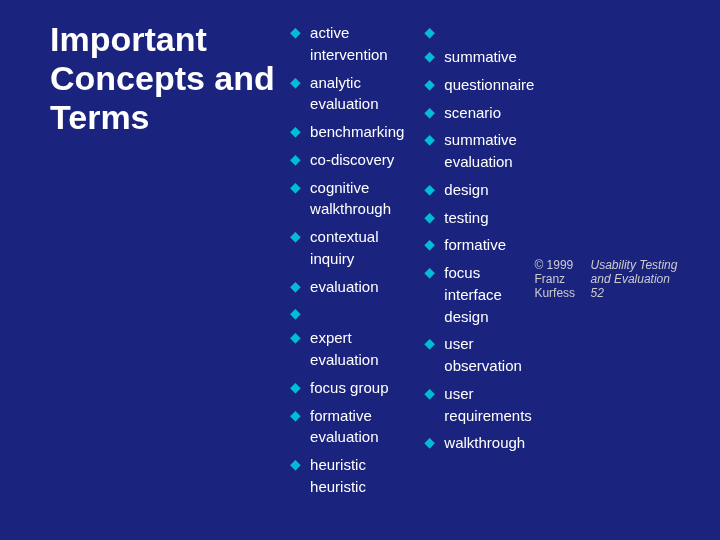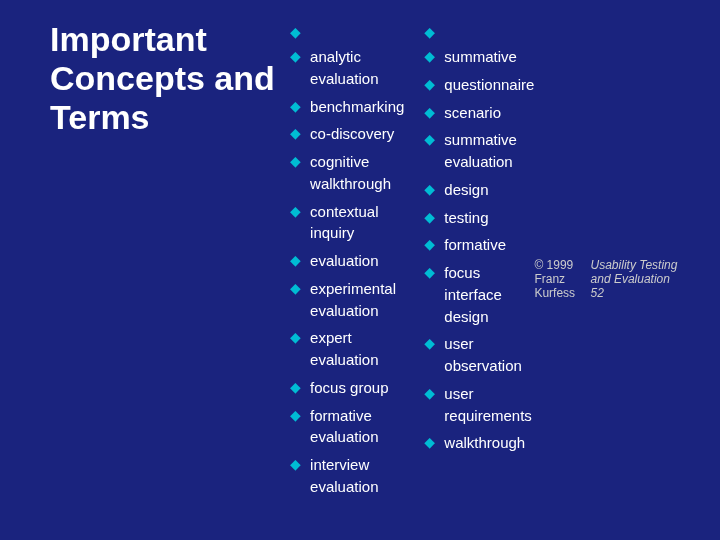--- a/index.html
+++ b/index.html
@@ -75,20 +75,21 @@
   </style>
 </head>
 <body>
 
 <div class="slide">
   <div class="title">Important Concepts and Terms</div>
   <div class="content-area">
     <div class="column" id="left-col">
         <div class="list-item">
           <span class="bullet">◆</span>
+          <span class="item-text">active intervention</span>
         </div>
         <div class="list-item">
           <span class="bullet">◆</span>
           <span class="item-text">analytic evaluation</span>
         </div>
         <div class="list-item">
           <span class="bullet">◆</span>
           <span class="item-text">benchmarking</span>
         </div>
         <div class="list-item">
@@ -102,37 +103,36 @@
         <div class="list-item">
           <span class="bullet">◆</span>
           <span class="item-text">contextual inquiry</span>
         </div>
         <div class="list-item">
           <span class="bullet">◆</span>
           <span class="item-text">evaluation</span>
         </div>
         <div class="list-item">
           <span class="bullet">◆</span>
-          <span class="item-text">experimental evaluation</span>
         </div>
         <div class="list-item">
           <span class="bullet">◆</span>
           <span class="item-text">expert evaluation</span>
         </div>
         <div class="list-item">
           <span class="bullet">◆</span>
           <span class="item-text">focus group</span>
         </div>
         <div class="list-item">
           <span class="bullet">◆</span>
           <span class="item-text">formative evaluation</span>
         </div>
         <div class="list-item">
           <span class="bullet">◆</span>
-          <span class="item-text">interview evaluation</span>
+          <span class="item-text">heuristic heuristic</span>
         </div>
       </div>
     <div class="column" id="right-col">
         <div class="list-item">
           <span class="bullet">◆</span>
         </div>
         <div class="list-item">
           <span class="bullet">◆</span>
           <span class="item-text">summative</span>
         </div>

